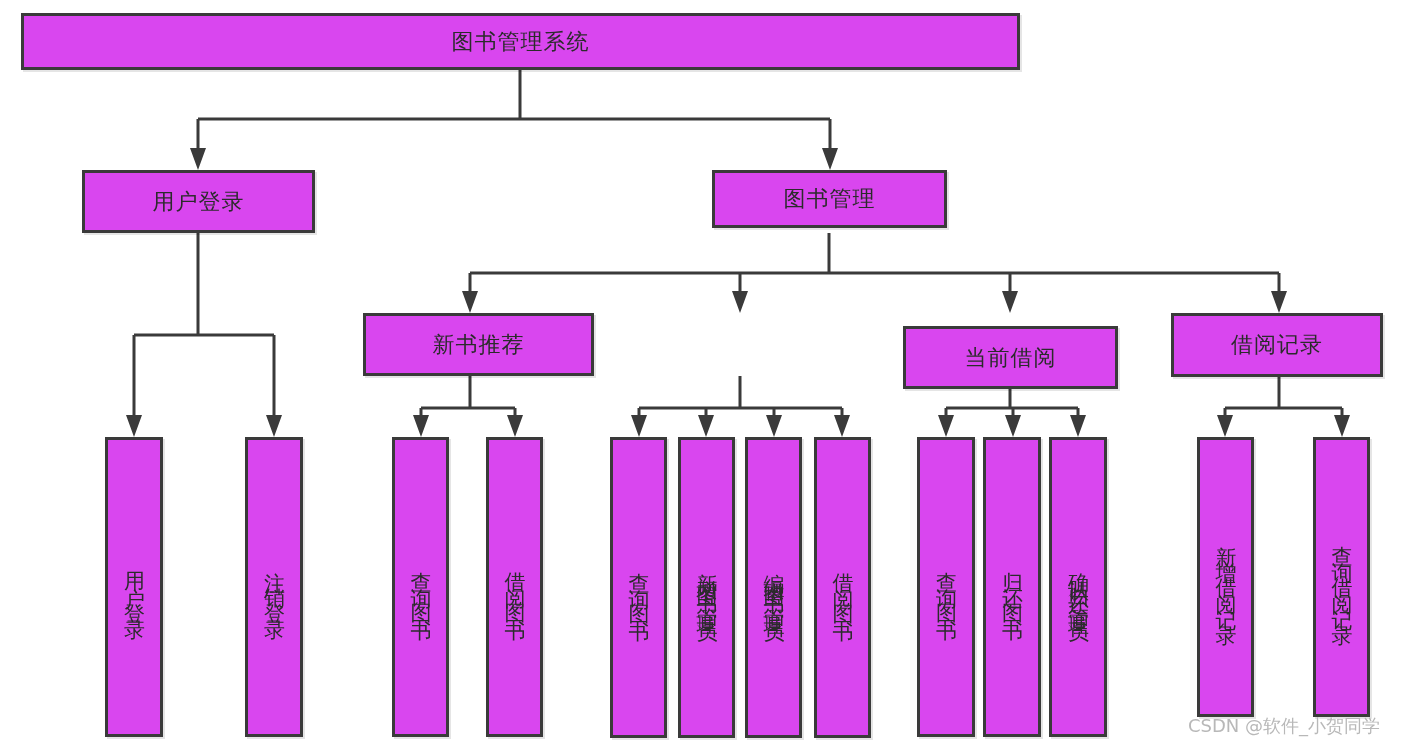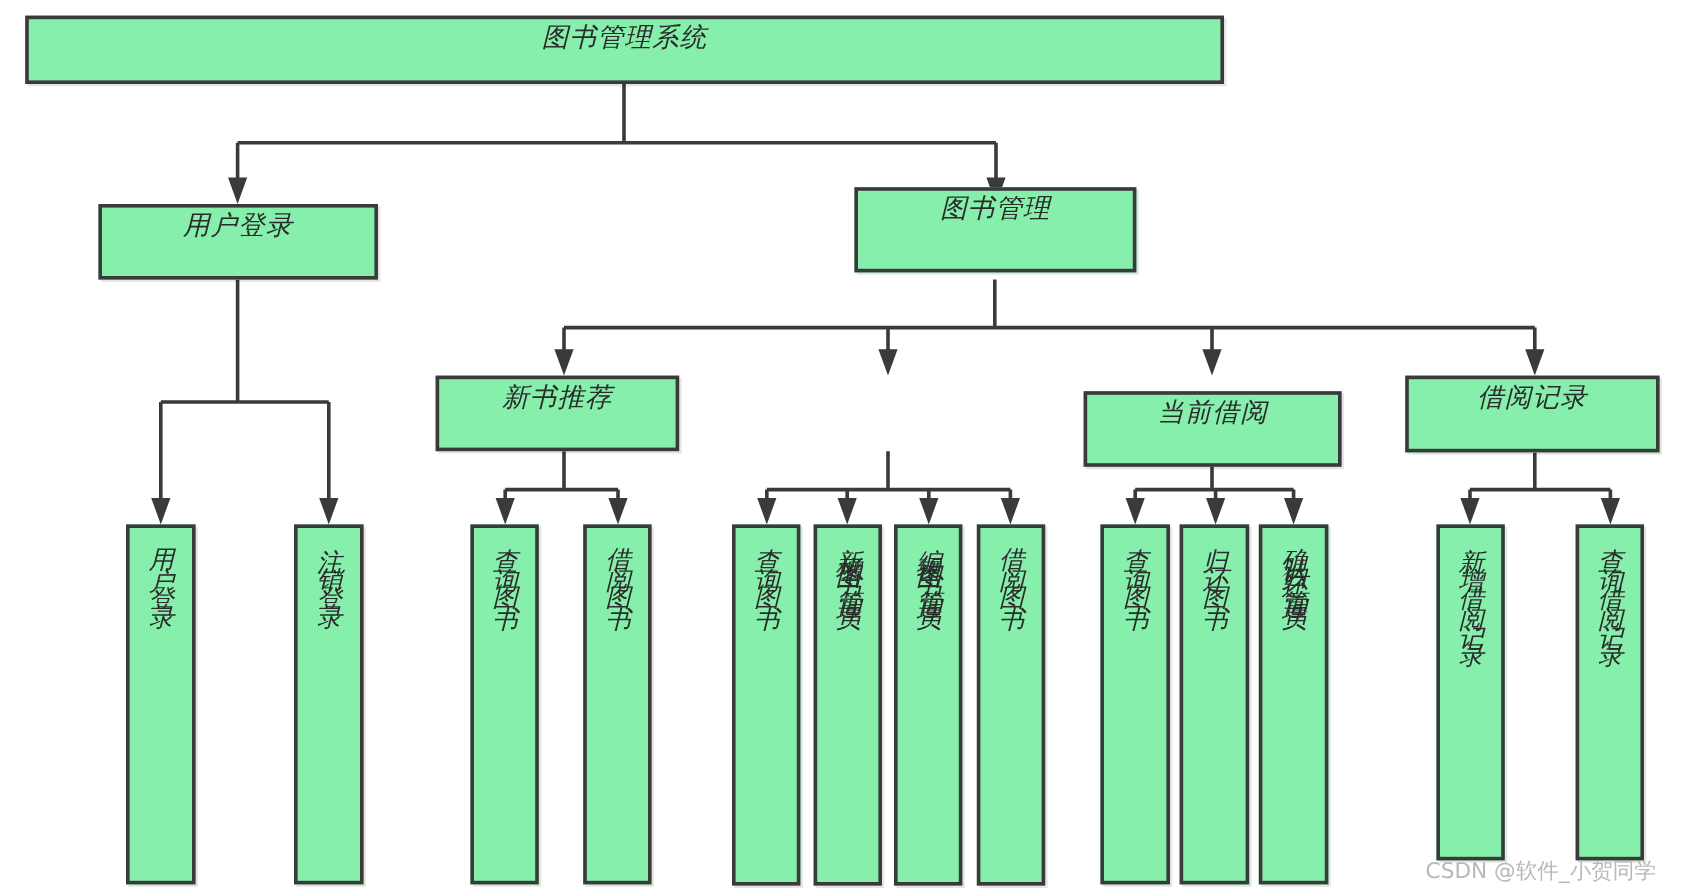--- a/index.html
+++ b/index.html
@@ -13,24 +13,23 @@
     position:relative;width:1405px;height:747px;overflow:hidden;
     background:var(--background);
     font-family:"DejaVu Sans","Liberation Sans",sans-serif;
     color:var(--text);
   }
   svg.wires{position:absolute;left:0;top:0;width:1405px;height:747px;display:block;}
   svg.wires .lines{fill:none;stroke:var(--line);stroke-width:3;}
   svg.wires .arrows{fill:var(--line);stroke:none;}
   .node{
     position:absolute;box-sizing:border-box;
-    border:3px solid var(--line);background:#86efac;
-    display:flex;align-items:flex-start;justify-content:center;
+    border:3px solid var(--line);background:#d946ef;
+    display:flex;align-items:center;justify-content:center;
     box-shadow:2px 2px 0 rgba(0,0,0,0.10);
-    font-style:italic;
   }
   .node.h span{
     font-size:22px;letter-spacing:1px;white-space:nowrap;
   }
   .node.v span{
     writing-mode:vertical-rl;text-orientation:mixed;
     font-size:21px;letter-spacing:16px;line-height:1;
   }
   .node.v span.long{letter-spacing:7px;}
   .watermark{
@@ -64,25 +63,25 @@
       M1217 415 H1233 L1225 437 Z M1334 415 H1350 L1342 437 Z"></path>
   </svg>
 
   <div class="node h" style="left:21px;top:13px;width:999px;height:57px">
     <span>图书管理系统</span>
   </div>
 
   <div class="node h" style="left:82px;top:170px;width:233px;height:63px">
     <span>用户登录</span>
   </div>
-  <div class="node h" style="left:712px;top:156px;width:235px;height:71px">
+  <div class="node h" style="left:712px;top:170px;width:235px;height:58px">
     <span>图书管理</span>
   </div>
 
-  <div class="node h" style="left:363px;top:313px;width:203px;height:63px">
+  <div class="node h" style="left:363px;top:313px;width:231px;height:63px">
     <span>新书推荐</span>
   </div>
   <div class="node h" style="left:903px;top:326px;width:215px;height:63px">
     <span>当前借阅</span>
   </div>
   <div class="node h" style="left:1171px;top:313px;width:212px;height:64px">
     <span>借阅记录</span>
   </div>
 
   <div class="node v" style="left:105px;top:437px;width:58px;height:300px">

